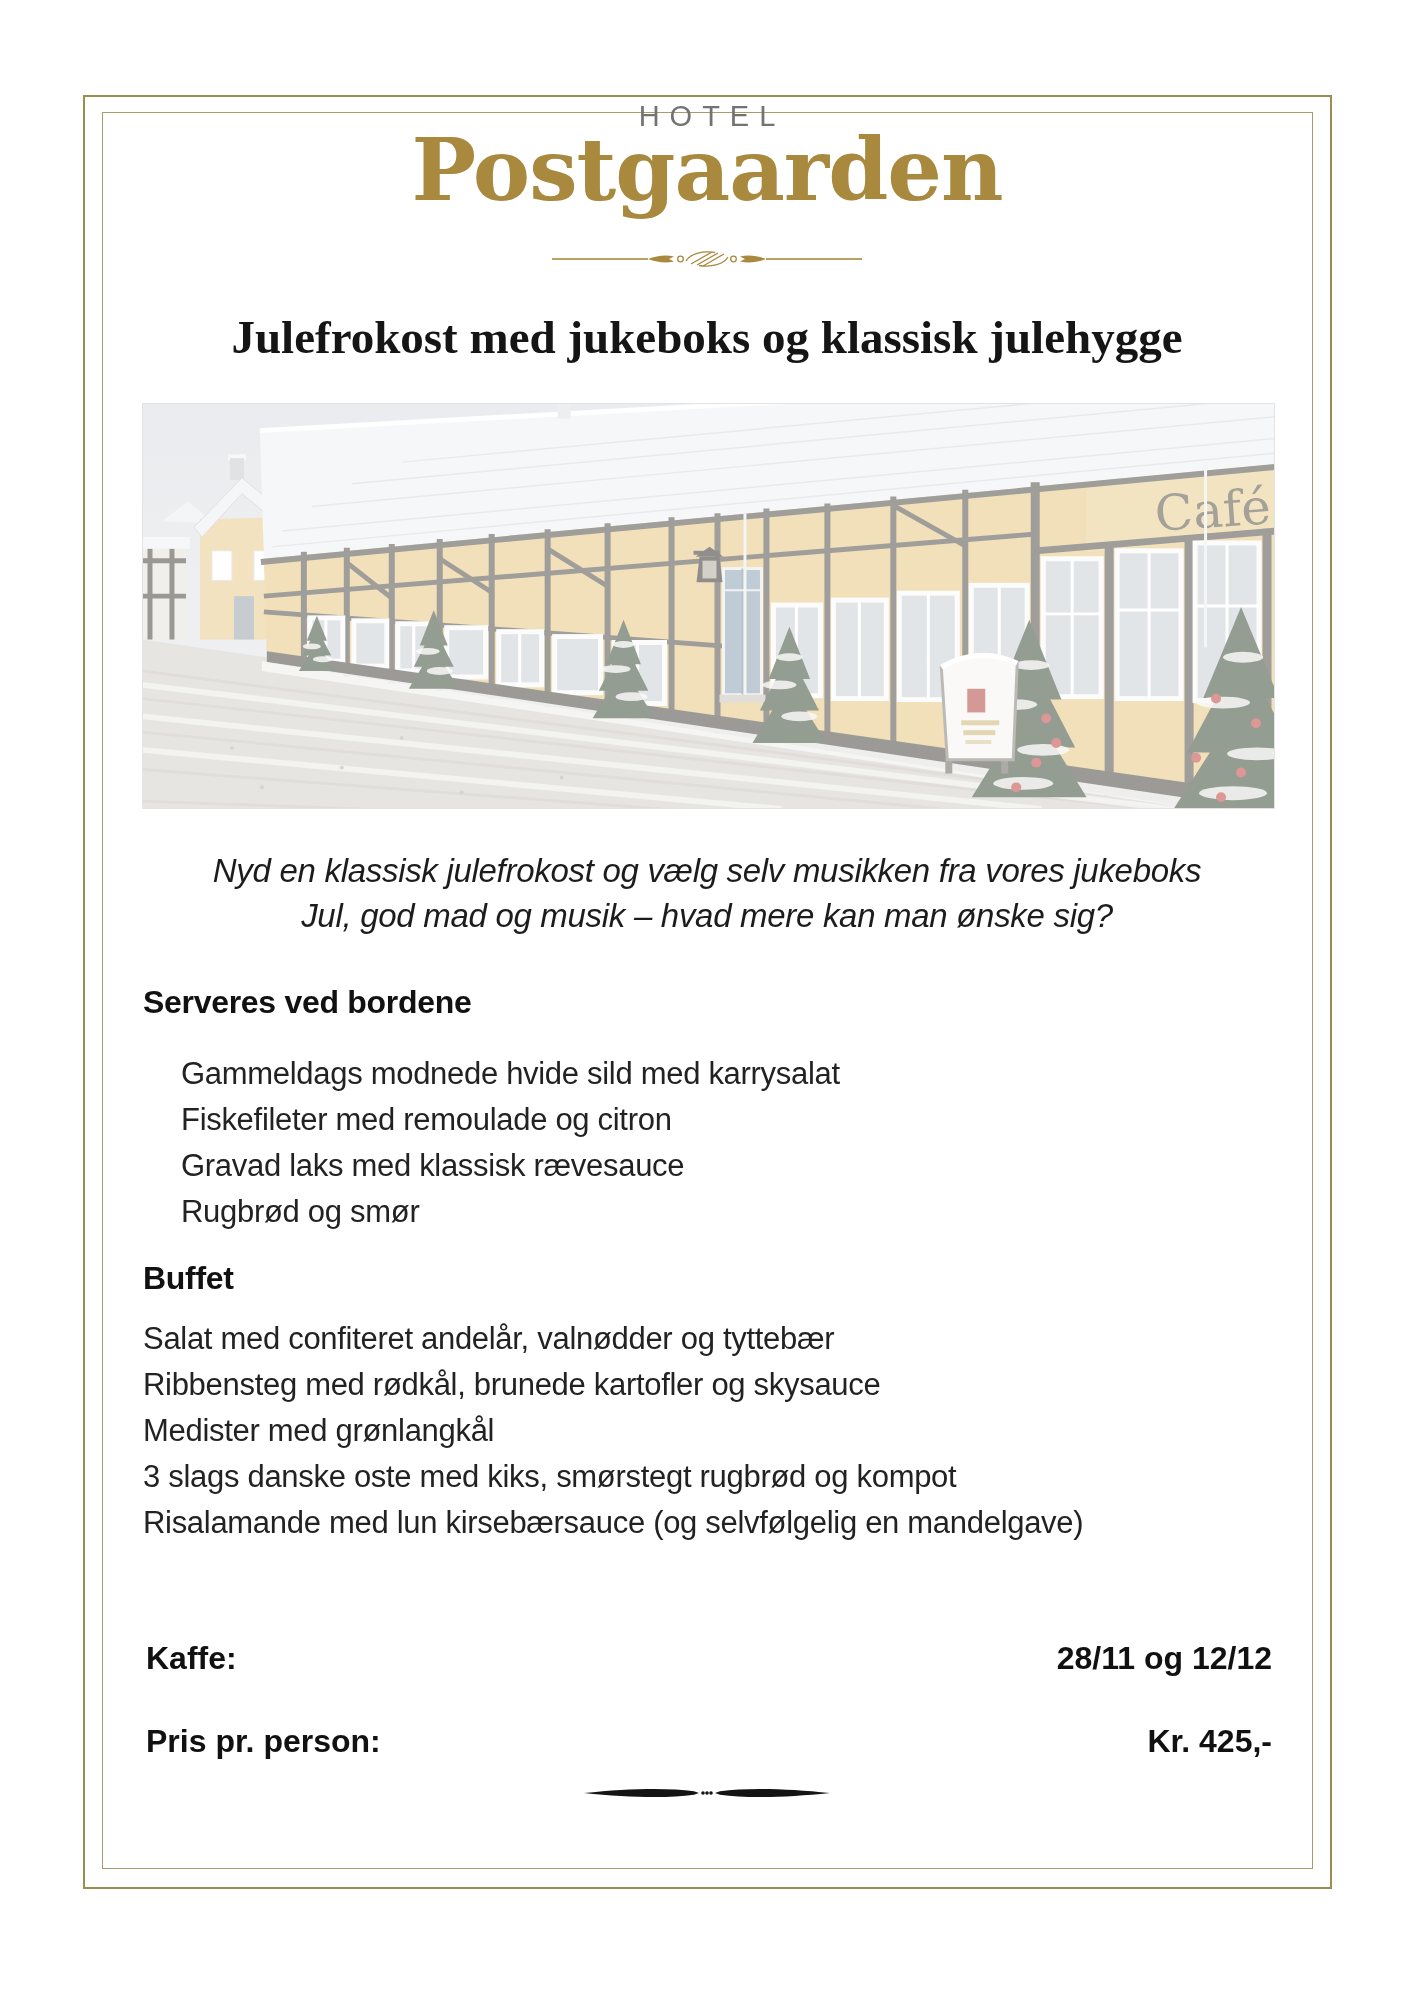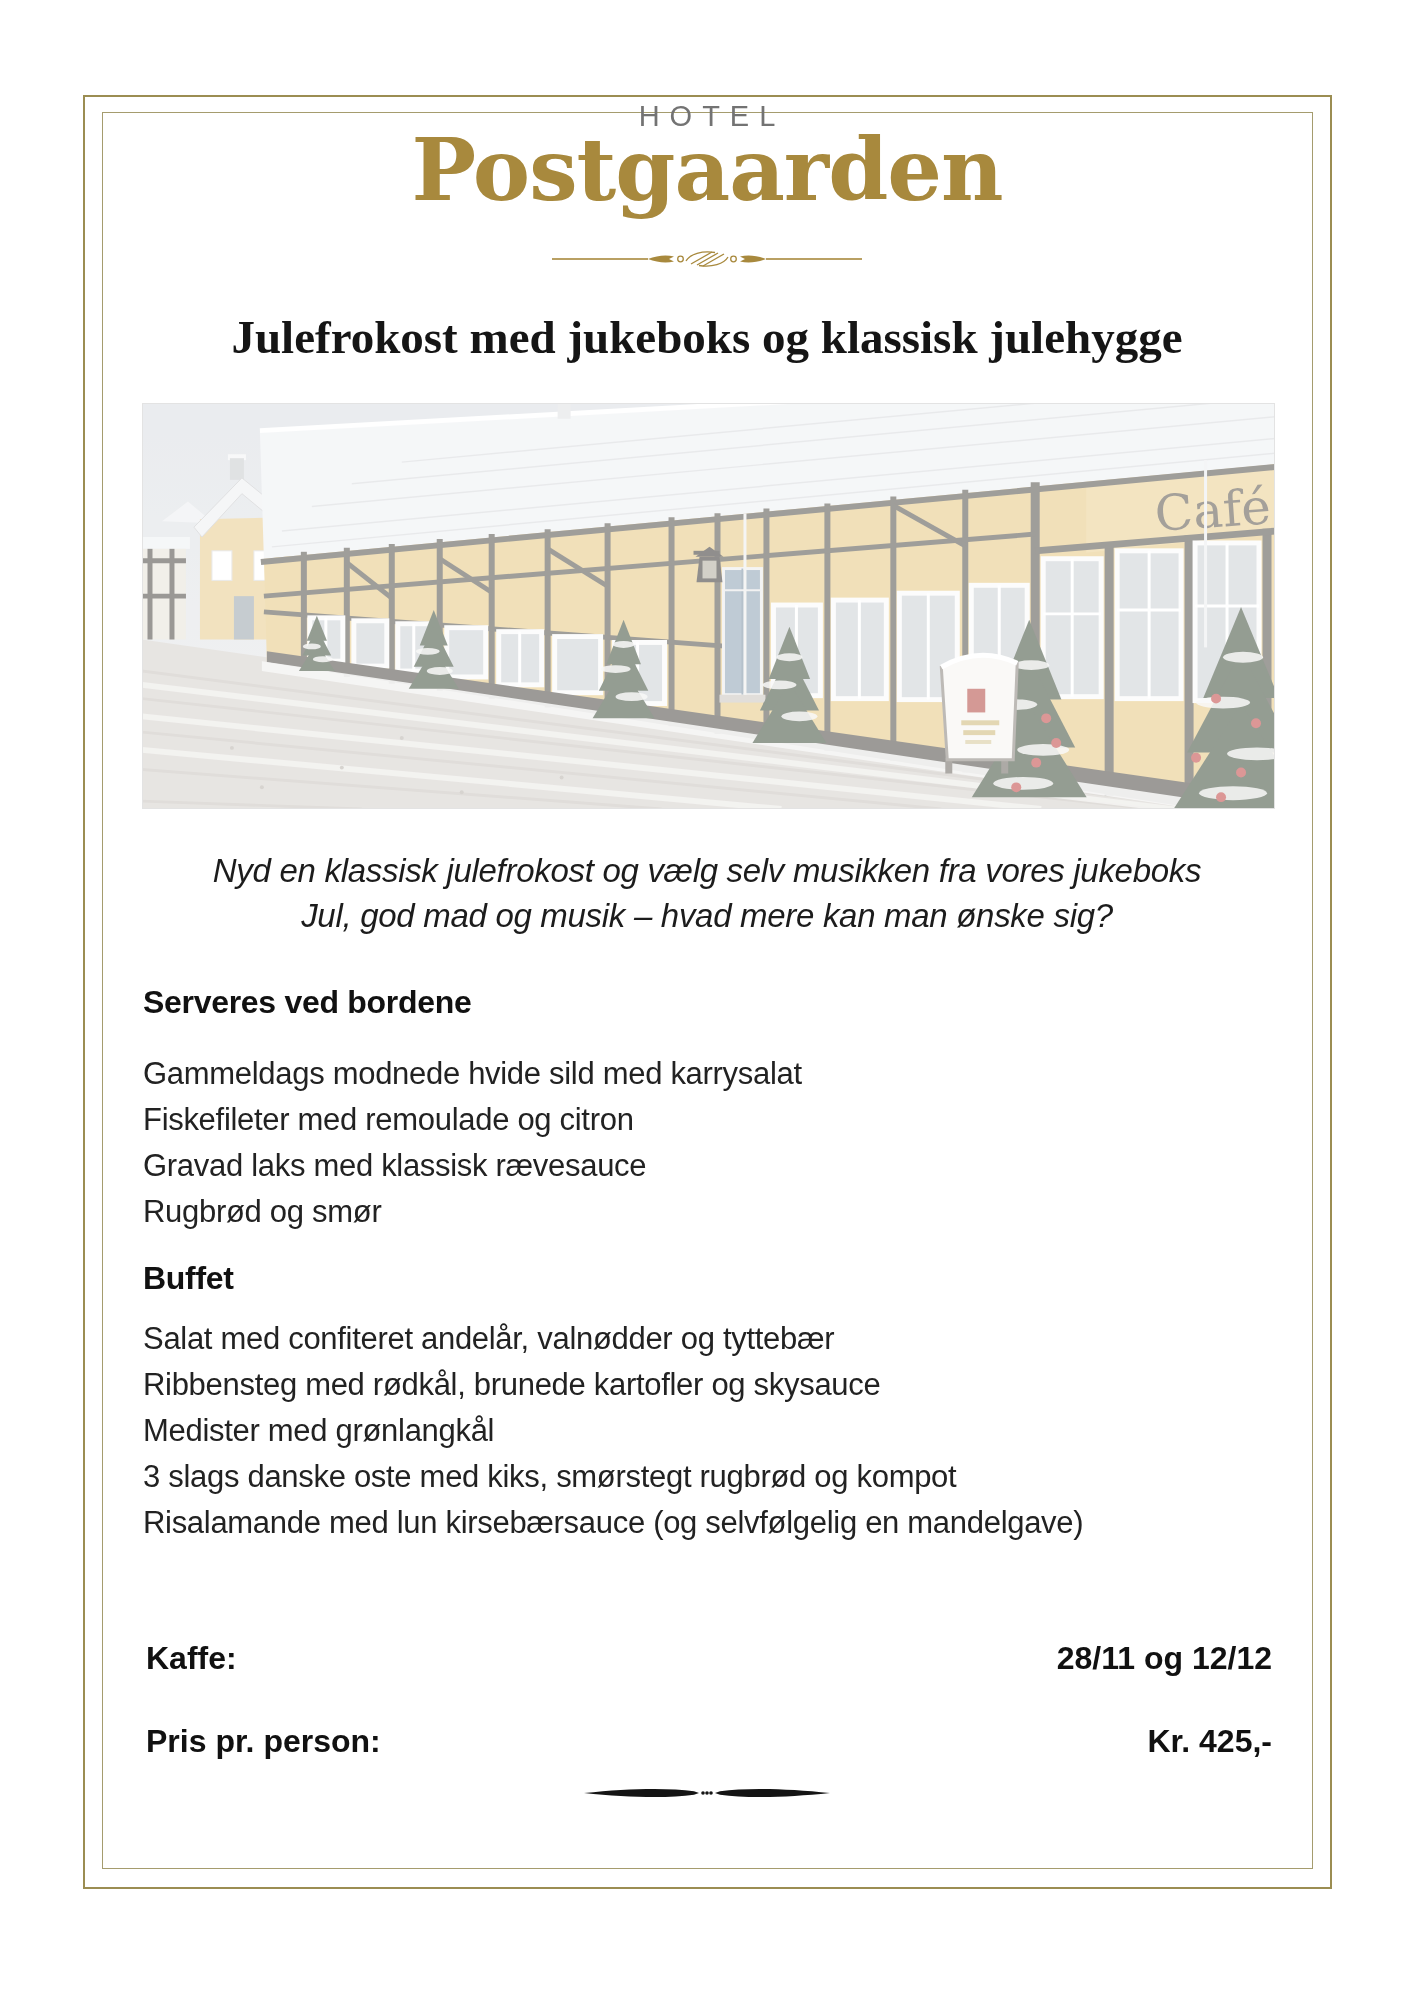--- a/index.html
+++ b/index.html
@@ -288,21 +288,21 @@
     <rect x="0" y="0" width="1134" height="412" fill="#ffffff" opacity="0.44"></rect>
     <rect x="0.5" y="0.5" width="1133" height="411" fill="none" stroke="#e3e3e3"></rect>
   </svg>
 
   <div class="intro">
     <div>Nyd en klassisk julefrokost og vælg selv musikken fra vores jukeboks</div>
     <div>Jul, god mad og musik – hvad mere kan man ønske sig?</div>
   </div>
 
   <div class="menu-heading" style="top:984px;">Serveres ved bordene</div>
-  <div class="menu-list" style="top:1051px;">
+  <div class="menu-list" style="top:1051px;margin-left:38px;">
     <p>Gammeldags modnede hvide sild med karrysalat</p>
     <p>Fiskefileter med remoulade og citron</p>
     <p>Gravad laks med klassisk rævesauce</p>
     <p>Rugbrød og smør</p>
   </div>
 
   <div class="menu-heading" style="top:1260px;">Buffet</div>
   <div class="menu-list" style="top:1316px;">
     <p>Salat med confiteret andelår, valnødder og tyttebær</p>
     <p>Ribbensteg med rødkål, brunede kartofler og skysauce</p>

